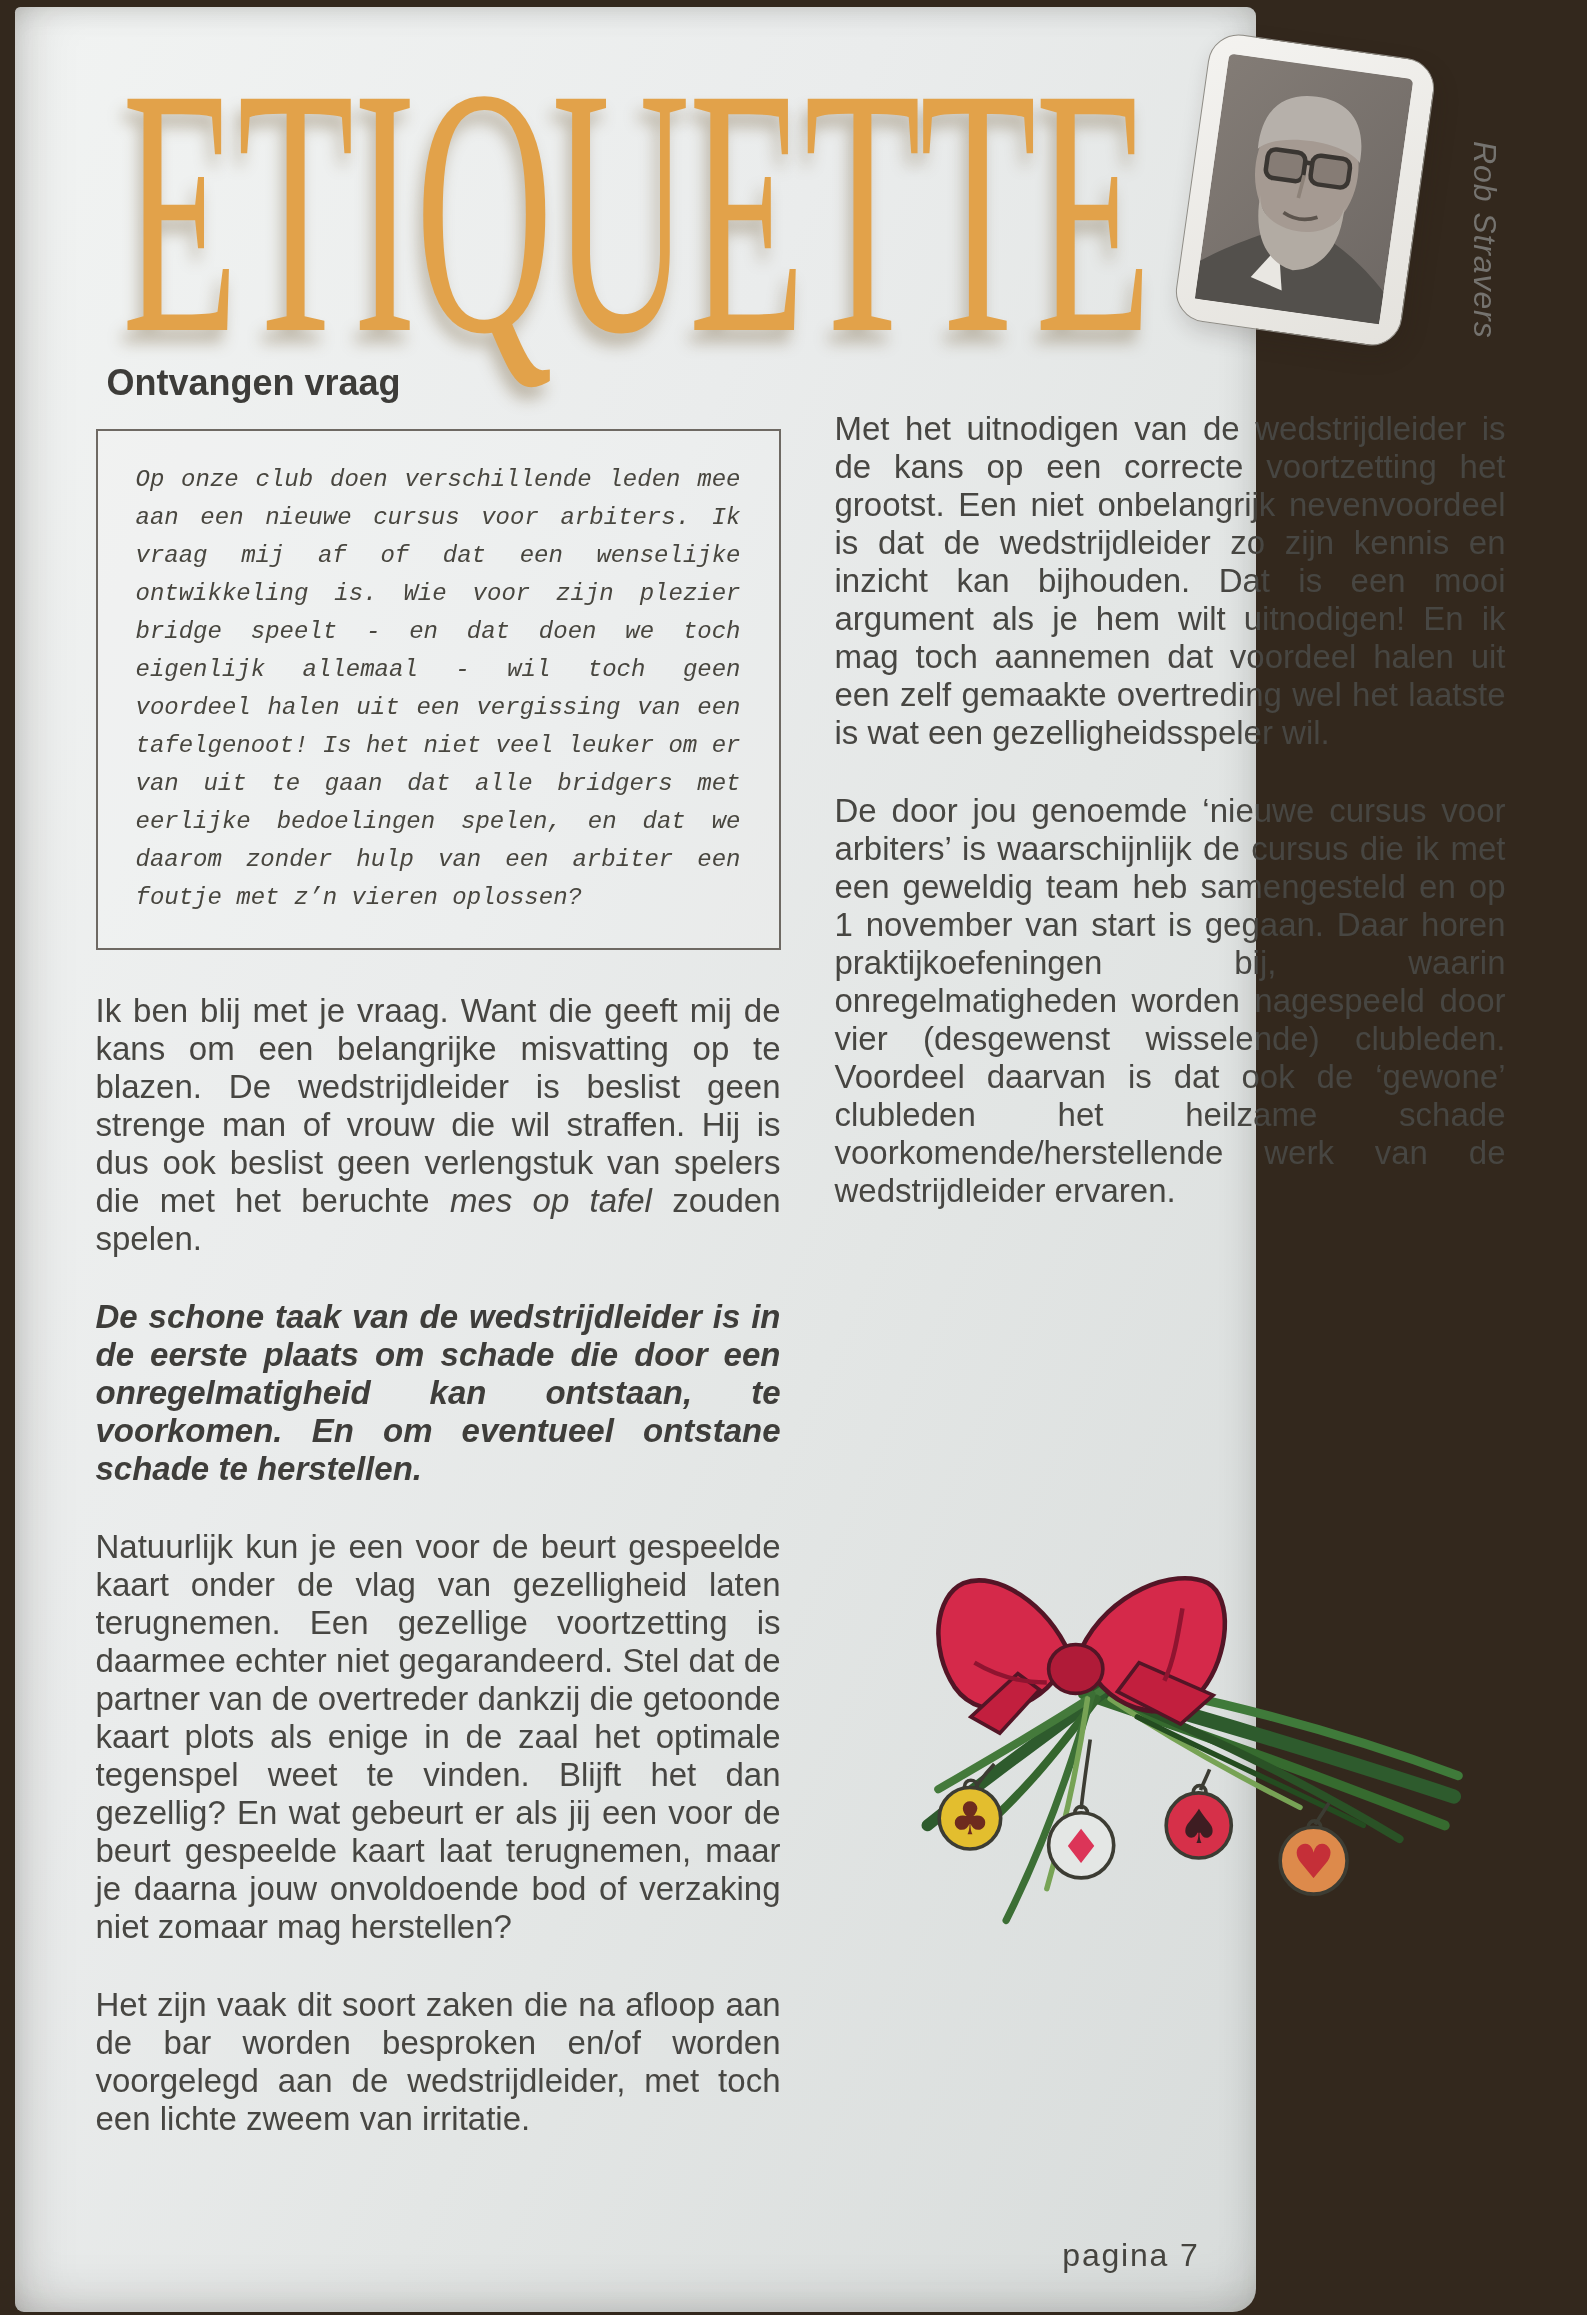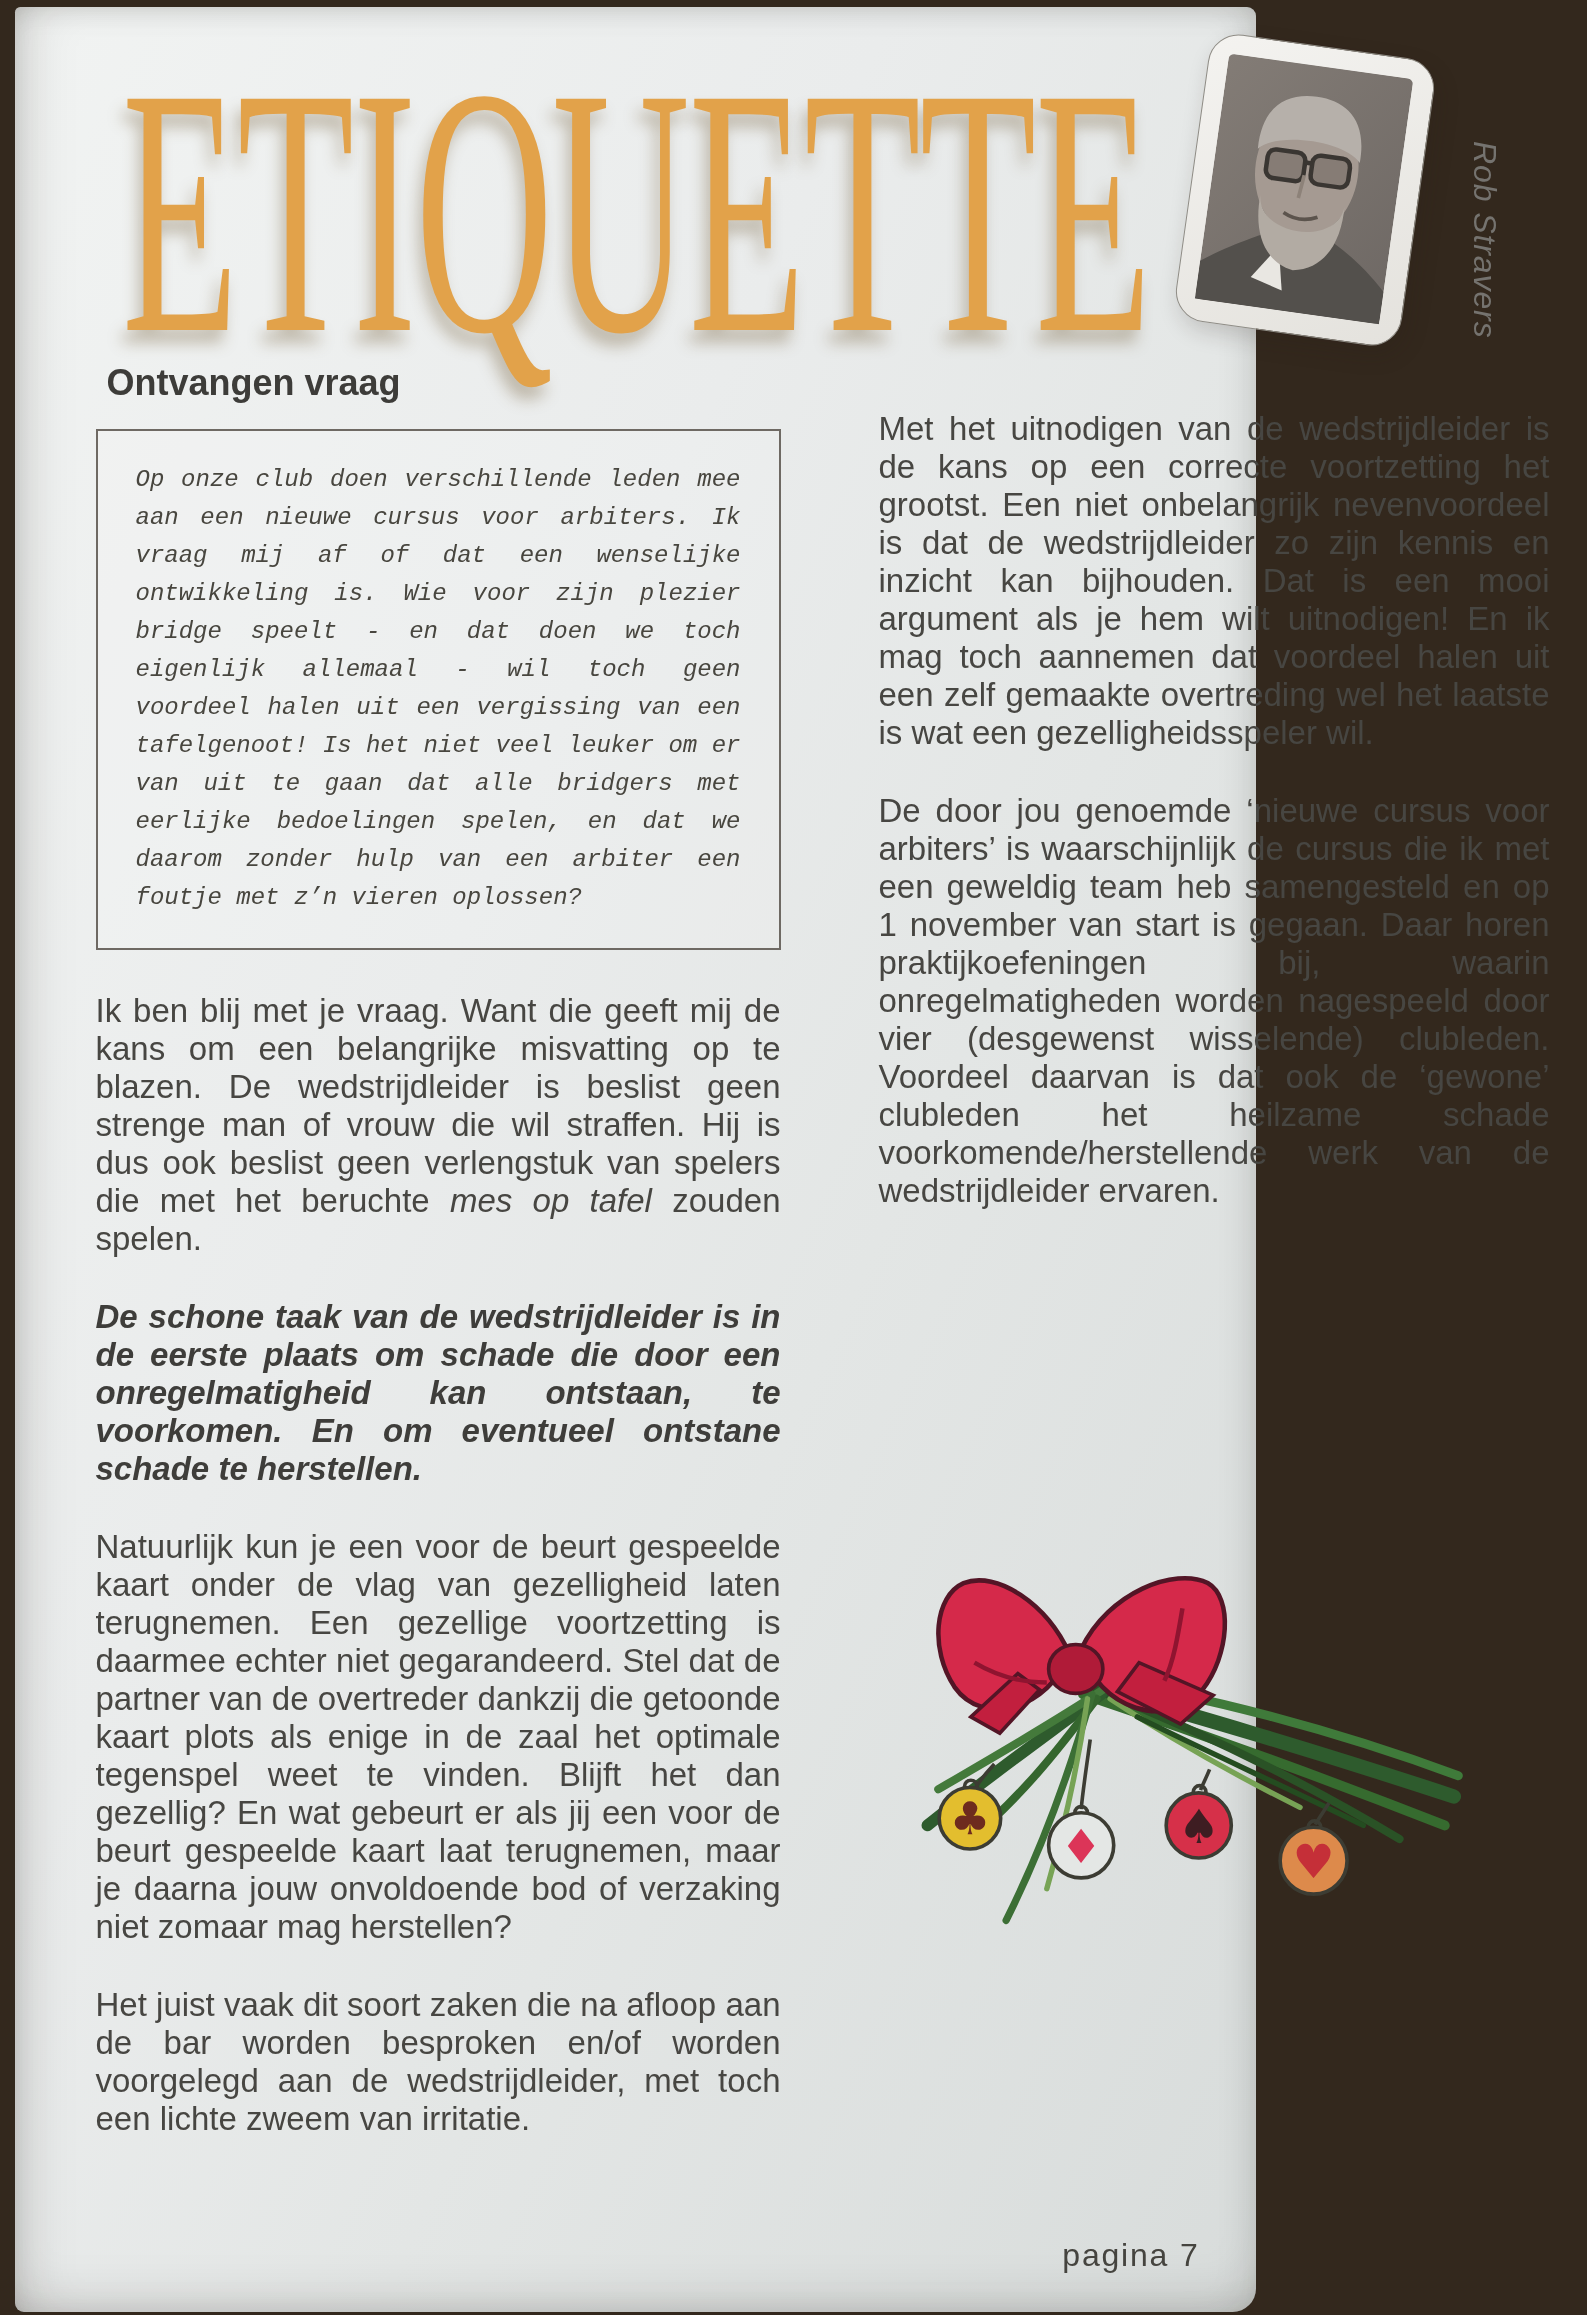--- a/index.html
+++ b/index.html
@@ -45,21 +45,21 @@
   .photo-frame svg{position:absolute;left:19px;top:19px;}
   .author-vert{
     position:absolute;left:1451px;top:134px;height:217px;
     writing-mode:vertical-rl;text-orientation:mixed;
     font-style:italic;font-size:32px;color:#75736f;
     letter-spacing:0.9px;
   }
   
   .col{position:absolute;color:#474642;font-size:33px;line-height:38px;}
   .col-left{left:81px;top:355px;width:685px;}
-  .col-right{left:864px;top:403px;width:671px;}
+  .col-right{left:820px;top:403px;width:671px;}
   .question-heading{
     margin:0 0 0 11px;
     font-size:36px;line-height:42px;font-weight:bold;color:#3d3c39;
   }
   .question-box{
     margin-top:25px;
     border:2.7px solid #6e6963;
     padding:13.6px 22px 15.4px 22px;
     background:rgba(255,255,255,.12);
   }
@@ -118,21 +118,21 @@
       <div class="question-box">
         <p>Op onze club doen verschillende leden mee aan een nieuwe cursus voor arbiters. Ik vraag mij af of dat een wenselijke ontwikkeling is. Wie voor zijn plezier bridge speelt - en dat doen we toch eigenlijk allemaal - wil toch geen voordeel halen uit een vergissing van een tafelgenoot! Is het niet veel leuker om er van uit te gaan dat alle bridgers met eerlijke bedoelingen spelen, en dat we daarom zonder hulp van een arbiter een foutje met z’n vieren oplossen?</p>
       </div>
 
       <p class="body"><span>Ik ben blij met je vraag. Want die geeft mij de kans om een belangrijke misvatting op te blazen. De wedstrijdleider is beslist geen strenge man of vrouw die wil straffen. Hij is dus ook beslist geen verlengstuk van spelers die met het beruchte </span><em>mes op tafel</em><span> zouden spelen.</span></p>
 
       <p class="body bold-italic">De schone taak van de wedstrijdleider is in de eerste plaats om schade die door een onregelmatigheid kan ontstaan, te voorkomen. En om eventueel ontstane schade te herstellen.</p>
 
       <p class="body">Natuurlijk kun je een voor de beurt gespeelde kaart onder de vlag van gezelligheid laten terugnemen. Een gezellige voortzetting is daarmee echter niet gegarandeerd. Stel dat de partner van de overtreder dankzij die getoonde kaart plots als enige in de zaal het optimale tegenspel weet te vinden. Blijft het dan gezellig? En wat gebeurt er als jij een voor de beurt gespeelde kaart laat terugnemen, maar je daarna jouw onvoldoende bod of verzaking niet zomaar mag herstellen?</p>
 
-      <p class="body">Het juist vaak dit soort zaken die na afloop aan de bar worden besproken en/of worden voorgelegd aan de wedstrijdleider, met toch een lichte zweem van irritatie.</p>
+      <p class="body">Het zijn vaak dit soort zaken die na afloop aan de bar worden besproken en/of worden voorgelegd aan de wedstrijdleider, met toch een lichte zweem van irritatie.</p>
     </section>
 
     <section class="col col-right">
       <p class="body">Met het uitnodigen van de wedstrijdleider is de kans op een correcte voortzetting het grootst. Een niet onbelangrijk nevenvoordeel is dat de wedstrijdleider zo zijn kennis en inzicht kan bijhouden. Dat is een mooi argument als je hem wilt uitnodigen! En ik mag toch aannemen dat voordeel halen uit een zelf gemaakte overtreding wel het laatste is wat een gezelligheidsspeler wil.</p>
       <p class="body">De door jou genoemde ‘nieuwe cursus voor arbiters’ is waarschijnlijk de cursus die ik met een geweldig team heb samengesteld en op 1 november van start is gegaan. Daar horen praktijkoefeningen bij, waarin onregelmatigheden worden nagespeeld door vier (desgewenst wisselende) clubleden. Voordeel daarvan is dat ook de ‘gewone’ clubleden het heilzame schade voorkomende/herstellende werk van de wedstrijdleider ervaren.</p>
     </section>
 
     <div class="illustration">
       <svg width="561" height="416" viewBox="0 0 620 460">
 

